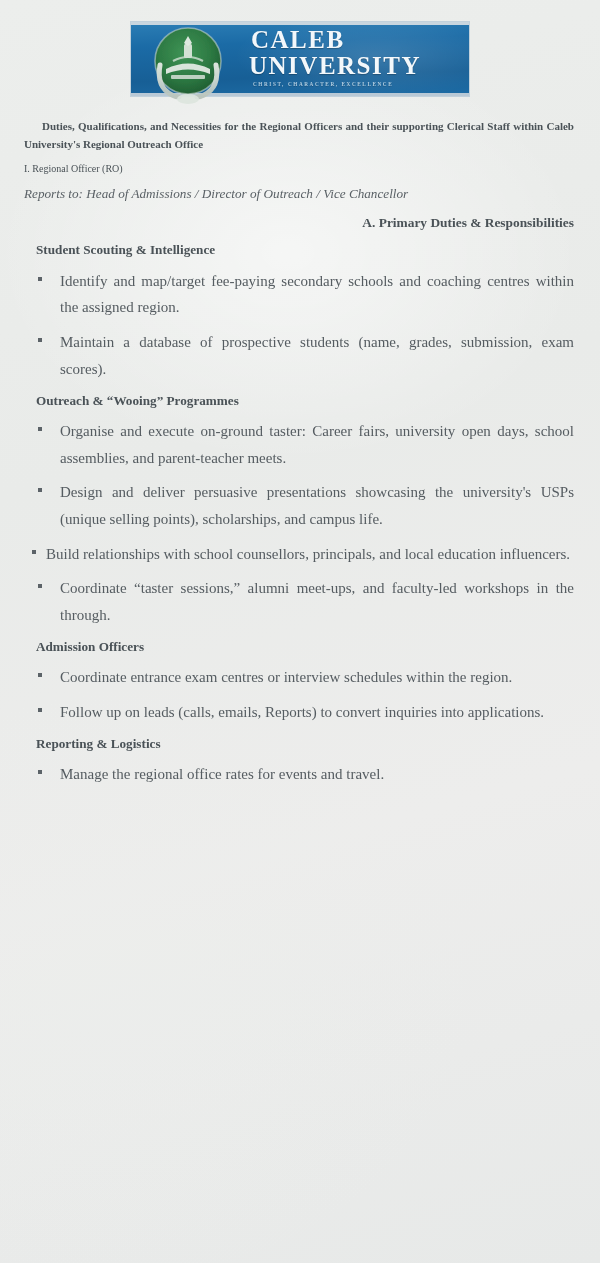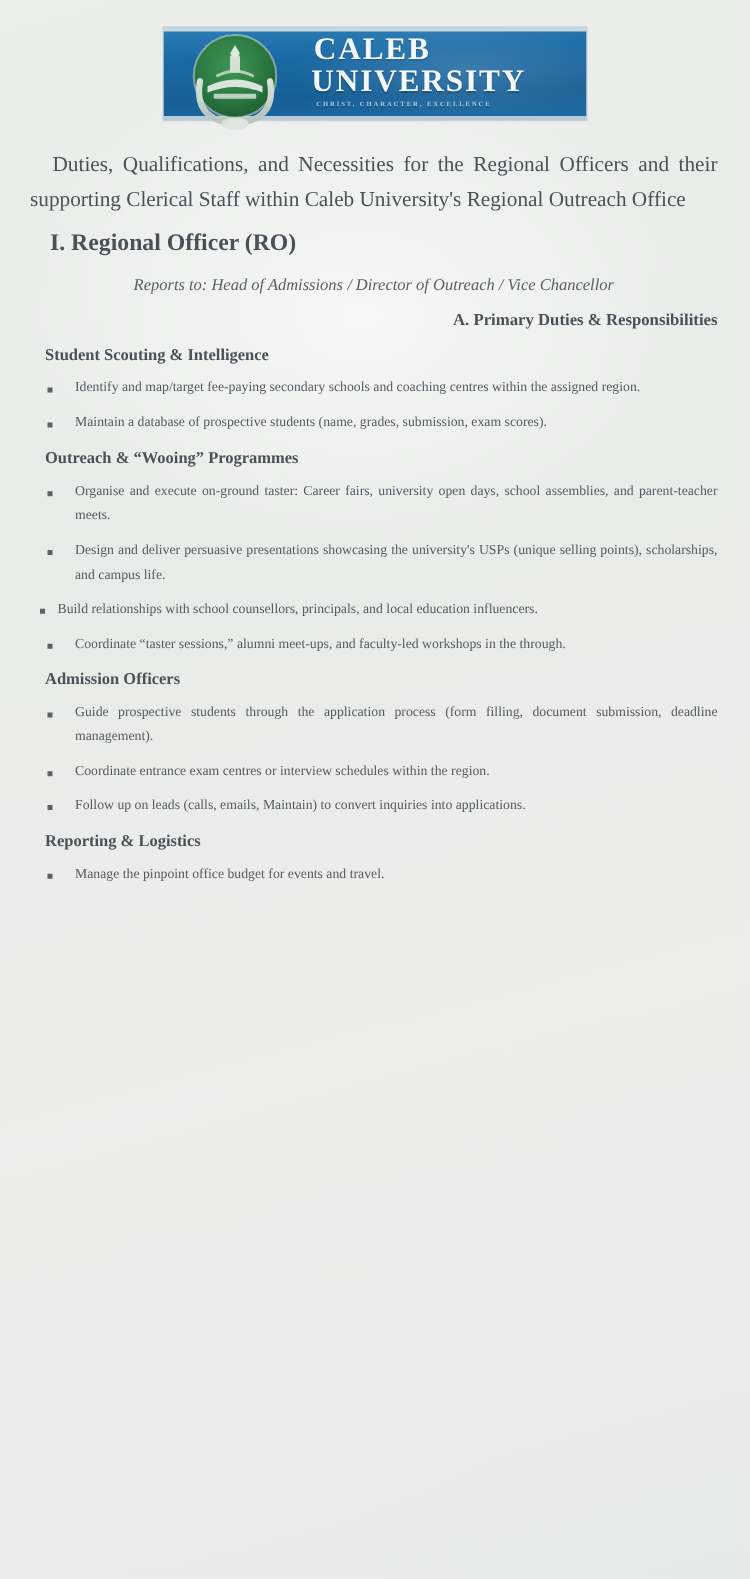--- a/index.html
+++ b/index.html
@@ -95,45 +95,44 @@
     width: 96px;
     height: 96px;
   }
   .crest svg { display: block; }
 
   
   .doc {
     padding: 0 26px 0 24px;
   }
   .para-title {
-    font-weight: normal;
-    font-size: 17px;
+    font-weight: bold;
+    font-size: 11px;
     line-height: 1.62;
     text-align: justify;
     text-indent: 18px;
     margin: 0 0 7px 0;
     color: #4a5257;
     filter: blur(0.38px);
   }
   .h-num {
-    font-weight: bold;
-    font-size: 19px;
-    line-height: 1.55;
-    margin: 0 0 8px 16px;
+    font-weight: normal;
+    font-size: 10px;
+    line-height: 1.55;
+    margin: 0 0 8px 0;
     color: #4a5257;
     filter: blur(0.38px);
   }
   .reports {
     font-style: italic;
     font-size: 13.2px;
     line-height: 1.55;
     margin: 0 0 8px 0;
     color: #5a6166;
     filter: blur(0.45px);
-    text-align: center;
   }
   .h-sec {
     font-weight: bold;
     font-size: 13.4px;
     line-height: 1.55;
     margin: 0 0 7px 0;
     color: #4a5257;
     filter: blur(0.38px);
     text-align: right;
   }
@@ -147,21 +146,21 @@
   }
   ul.bullets {
     list-style: none;
     margin: 0 0 6px 0;
     padding: 0;
   }
   ul.bullets li {
     position: relative;
     padding-left: 36px;
     margin-bottom: 8px;
-    font-size: 11px;
+    font-size: 15px;
     line-height: 1.78;
     text-align: justify;
     color: #555c61;
     filter: blur(0.45px);
   }
   ul.bullets li::before {
     content: "";
     position: absolute;
     left: 14px;
     top: 9px;
@@ -246,24 +245,23 @@
     <div class="h-sub">Outreach &amp; “Wooing” Programmes</div>
     <ul class="bullets">
       <li><span class="w">Organise and execute on-ground taster: Career fairs, university open days, school assemblies, and parent-teacher meets.</span></li>
       <li><span class="w">Design and deliver persuasive presentations showcasing the university's USPs (unique selling points), scholarships, and campus life.</span></li>
       <li class="tight"><span class="w">Build relationships with school counsellors, principals, and local education influencers.</span></li>
       <li><span class="w">Coordinate “taster sessions,” alumni meet-ups, and faculty-led workshops in the through.</span></li>
     </ul>
 
     <div class="h-sub">Admission Officers</div>
     <ul class="bullets">
-      <li><span class="w">Guide prospective students through the application process (form filling, document submission, deadline management).</span></li>
       <li><span class="w">Coordinate entrance exam centres or interview schedules within the region.</span></li>
-      <li><span class="w">Follow up on leads (calls, emails, Maintain) to convert inquiries into applications.</span></li>
+      <li><span class="w">Follow up on leads (calls, emails, Reports) to convert inquiries into applications.</span></li>
     </ul>
 
     <div class="h-sub">Reporting &amp; Logistics</div>
     <ul class="bullets">
-      <li><span class="w">Manage the pinpoint office budget for events and travel.</span></li>
+      <li><span class="w">Manage the regional office rates for events and travel.</span></li>
     </ul>
 
   </div>
 </div>
 
 </body></html>

